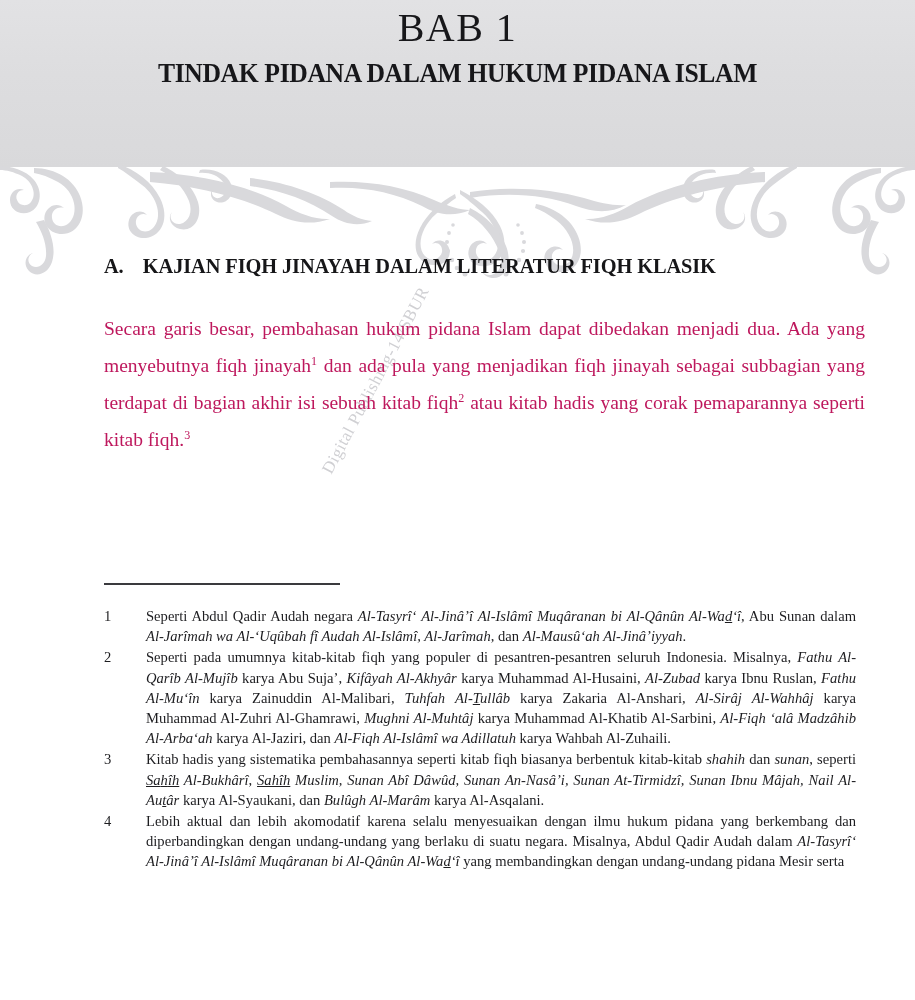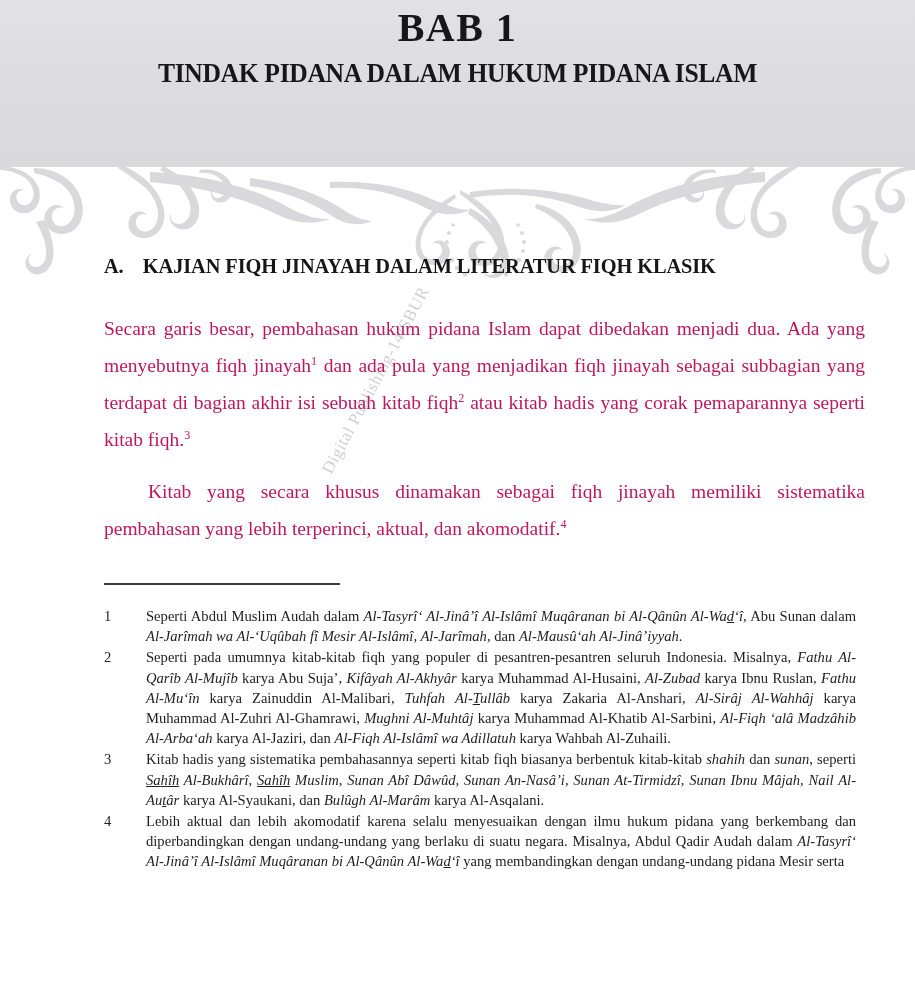--- a/index.html
+++ b/index.html
@@ -28,21 +28,21 @@
     height: 167px;
     background: linear-gradient(180deg, #e2e2e4 0%, #dddddf 45%, #d9d9db 100%);
   }
   .chapter-number {
     position: absolute;
     left: 0;
     top: 4px;
     width: 915px;
     text-align: center;
     font-size: 40px;
-    font-weight: 700;
+    font-weight: 400;
     letter-spacing: 1.5px;
     color: #17171a;
     font-family: "Liberation Serif", "DejaVu Serif", serif;
   }
   .chapter-title {
     position: absolute;
     left: 0;
     top: 58px;
     width: 915px;
     text-align: center;
@@ -220,29 +220,28 @@
   </svg>
 
   <div class="watermark wm-1">Digital Publishing-14/SBUR</div>
 
   <div class="section-heading">
     <span class="sec-letter">A.</span><span>KAJIAN FIQH JINAYAH DALAM LITERATUR FIQH KLASIK</span>
   </div>
 
   <div class="body-block">
     <p><span>Secara garis besar, pembahasan hukum pidana Islam dapat dibedakan menjadi dua. Ada yang menyebutnya fiqh jinayah</span><sup>1</sup><span> dan ada pula yang menjadikan fiqh jinayah sebagai subbagian yang terdapat di bagian akhir isi sebuah kitab fiqh</span><sup>2</sup><span> atau kitab hadis yang corak pemaparannya seperti kitab fiqh.</span><sup>3</sup></p>
-    <p class="indent"><span>Kitab yang secara khusus dinamakan sebagai fiqh jinayah memiliki sistematika pembahasan yang lebih terperinci, aktual, dan akomodatif.</span><sup>4</sup></p>
   </div>
 
   <div class="fn-rule"></div>
 
   <div class="footnotes" id="footnotes">
       <div class="fn">
         <div class="fn-num">1</div>
-        <div class="fn-text"><span>Seperti Abdul Muslim Audah dalam </span><i>Al-Tasyrî‘ Al-Jinâ’î Al-Islâmî Muqâranan bi Al-Qânûn Al-Wa</i><i style="text-decoration: underline;">d</i><i>‘î</i><span>, Abu Sunan dalam </span><i>Al-Jarîmah wa Al-‘Uqûbah fî Mesir Al-Islâmî, Al-Jarîmah</i><span>, dan </span><i>Al-Mausû‘ah Al-Jinâ’iyyah</i><span>.</span></div>
+        <div class="fn-text"><span>Seperti Abdul Qadir Audah negara </span><i>Al-Tasyrî‘ Al-Jinâ’î Al-Islâmî Muqâranan bi Al-Qânûn Al-Wa</i><i style="text-decoration: underline;">d</i><i>‘î</i><span>, Abu Sunan dalam </span><i>Al-Jarîmah wa Al-‘Uqûbah fî Audah Al-Islâmî, Al-Jarîmah</i><span>, dan </span><i>Al-Mausû‘ah Al-Jinâ’iyyah</i><span>.</span></div>
       </div>
       <div class="fn">
         <div class="fn-num">2</div>
         <div class="fn-text"><span>Seperti pada umumnya kitab-kitab fiqh yang populer di pesantren-pesantren seluruh Indonesia. Misalnya, </span><i>Fathu Al-Qarîb Al-Mujîb</i><span> karya Abu Suja’, </span><i>Kifâyah Al-Akhyâr</i><span> karya Muhammad Al-Husaini, </span><i>Al-Zubad</i><span> karya Ibnu Ruslan, </span><i>Fathu Al-Mu‘în</i><span> karya Zainuddin Al-Malibari, </span><i>Tuhfah Al-</i><i style="text-decoration: underline;">T</i><i>ullâb</i><span> karya Zakaria Al-Anshari, </span><i>Al-Sirâj Al-Wahhâj</i><span> karya Muhammad Al-Zuhri Al-Ghamrawi, </span><i>Mughni Al-Muhtâj</i><span> karya Muhammad Al-Khatib Al-Sarbini, </span><i>Al-Fiqh ‘alâ Madzâhib Al-Arba‘ah</i><span> karya Al-Jaziri, dan </span><i>Al-Fiqh Al-Islâmî wa Adillatuh</i><span> karya Wahbah Al-Zuhaili.</span></div>
       </div>
       <div class="fn">
         <div class="fn-num">3</div>
         <div class="fn-text"><span>Kitab hadis yang sistematika pembahasannya seperti kitab fiqh biasanya berbentuk kitab-kitab </span><i>shahih</i><span> dan </span><i>sunan</i><span>, seperti </span><i style="text-decoration: underline;">Sa</i><i style="text-decoration: underline;">h</i><i style="text-decoration: underline;">îh</i><i> Al-Bukhârî</i><span>, </span><i style="text-decoration: underline;">Sahîh</i><i> Muslim, Sunan Abî Dâwûd, Sunan An-Nasâ’i, Sunan At-Tirmidzî, Sunan Ibnu Mâjah, Nail Al-Au</i><i style="text-decoration: underline;">t</i><i>âr</i><span> karya Al-Syaukani, dan </span><i>Bulûgh Al-Marâm</i><span> karya Al-Asqalani.</span></div>
       </div>
       <div class="fn">

